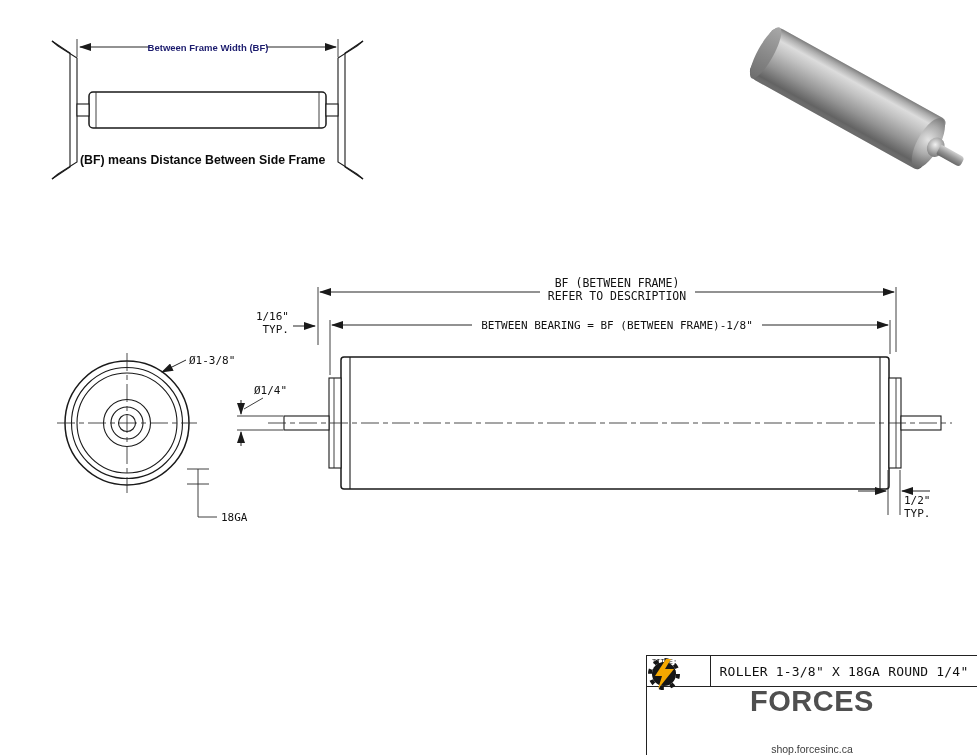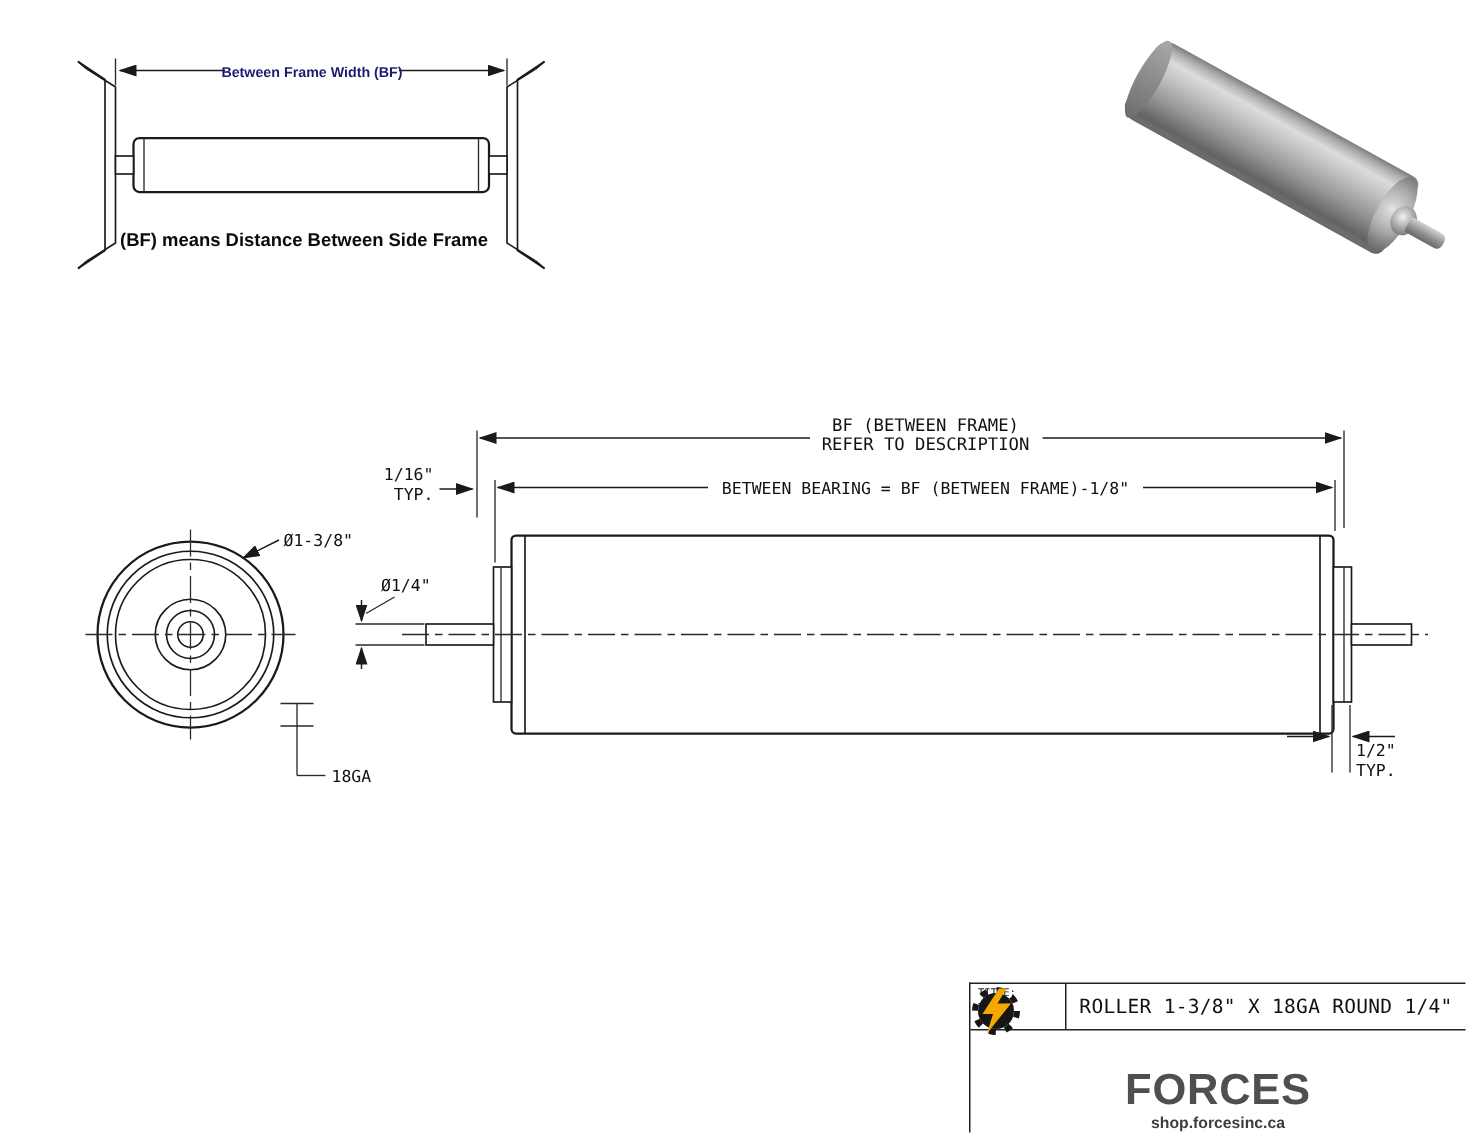--- a/index.html
+++ b/index.html
@@ -53,24 +53,24 @@
   .tb{
     position:absolute;left:646px;top:655px;right:0;bottom:0;background:#fff;
     border-top:1.6px solid #222;border-left:1.6px solid #222;
     display:flex;flex-direction:column;box-sizing:border-box;
   }
   .tb-r1{height:30px;border-bottom:1.6px solid #222;display:flex;flex:none;}
   .tb-labels{width:64px;border-right:1.6px solid #222;padding:3px 0 0 5px;display:flex;flex-direction:column;gap:3px;box-sizing:border-box;}
   .tb-label{font-family:"DejaVu Sans Mono",monospace;font-size:7px;color:#222;line-height:1;}
   .tb-title{flex:1;display:flex;align-items:center;justify-content:center;
     font-family:"DejaVu Sans Mono",monospace;font-size:13px;color:#111;letter-spacing:.2px;}
-  .tb-r2{flex:1;display:flex;flex-direction:column;align-items:center;justify-content:flex-end;}
+  .tb-r2{flex:1;display:flex;flex-direction:column;align-items:center;justify-content:space-between;}
   .brand-row{display:flex;align-items:center;gap:3px;}
   .brand-text{font-family:"Liberation Sans",sans-serif;font-weight:800;font-size:29px;color:#4f4f4f;letter-spacing:.5px;line-height:1;}
-  .website{font-family:"Liberation Sans",sans-serif;font-weight:bold;font-size:10.5px;color:#3d3d3d;margin-top:1px;}
+  .website{font-family:"Liberation Sans",sans-serif;font-weight:normal;font-size:10.5px;color:#3d3d3d;margin-top:1px;}
 </style>
 </head>
 <body>
 
 <svg width="977" height="755" viewBox="0 0 977 755">
   <defs>
     <marker id="arr" markerUnits="userSpaceOnUse" markerWidth="12" markerHeight="8" refX="11" refY="4" orient="auto">
       <path d="M0,0 L12,4 L0,8 z" fill="#1a1a1a"></path>
     </marker>
   </defs>

